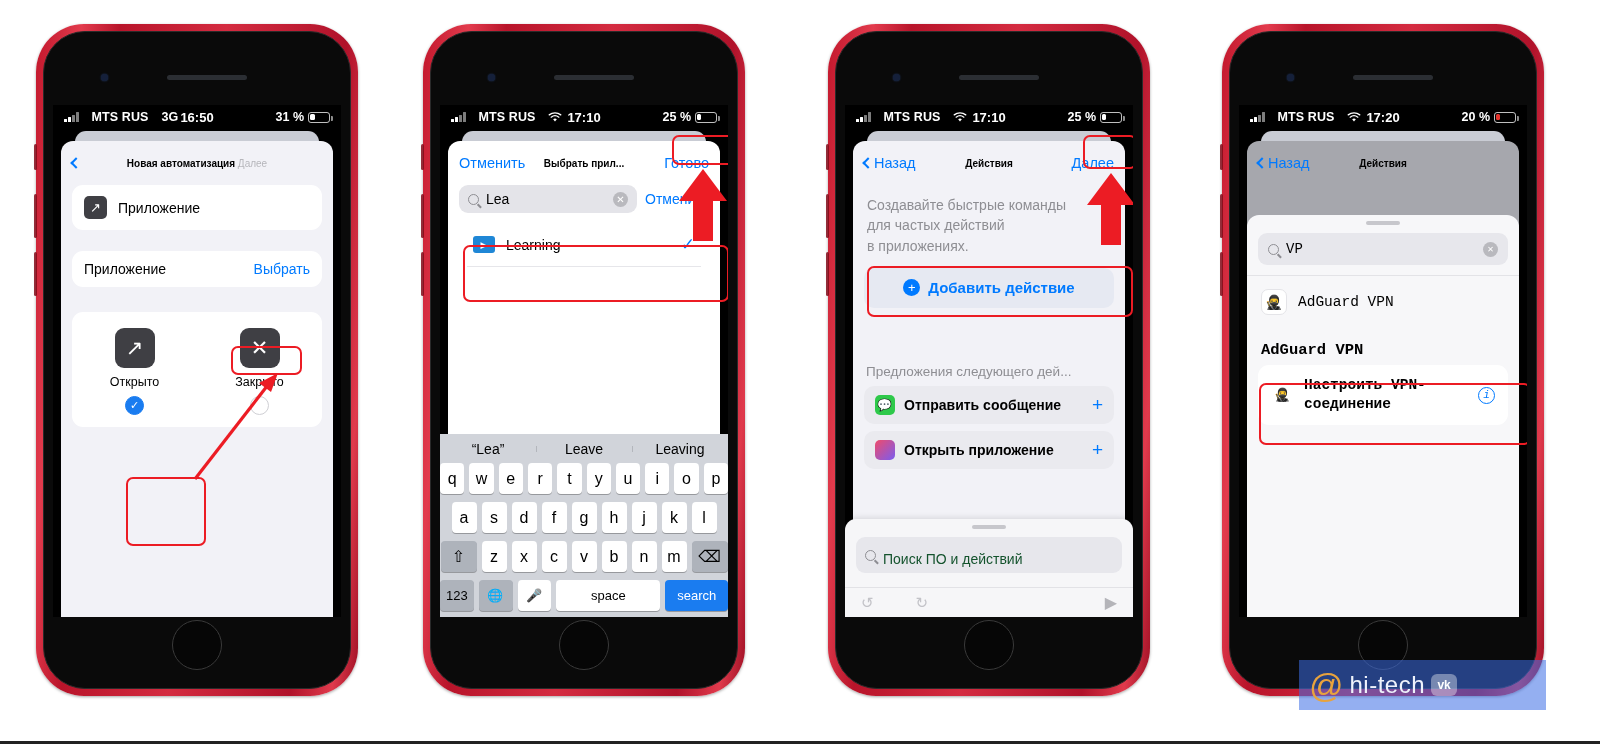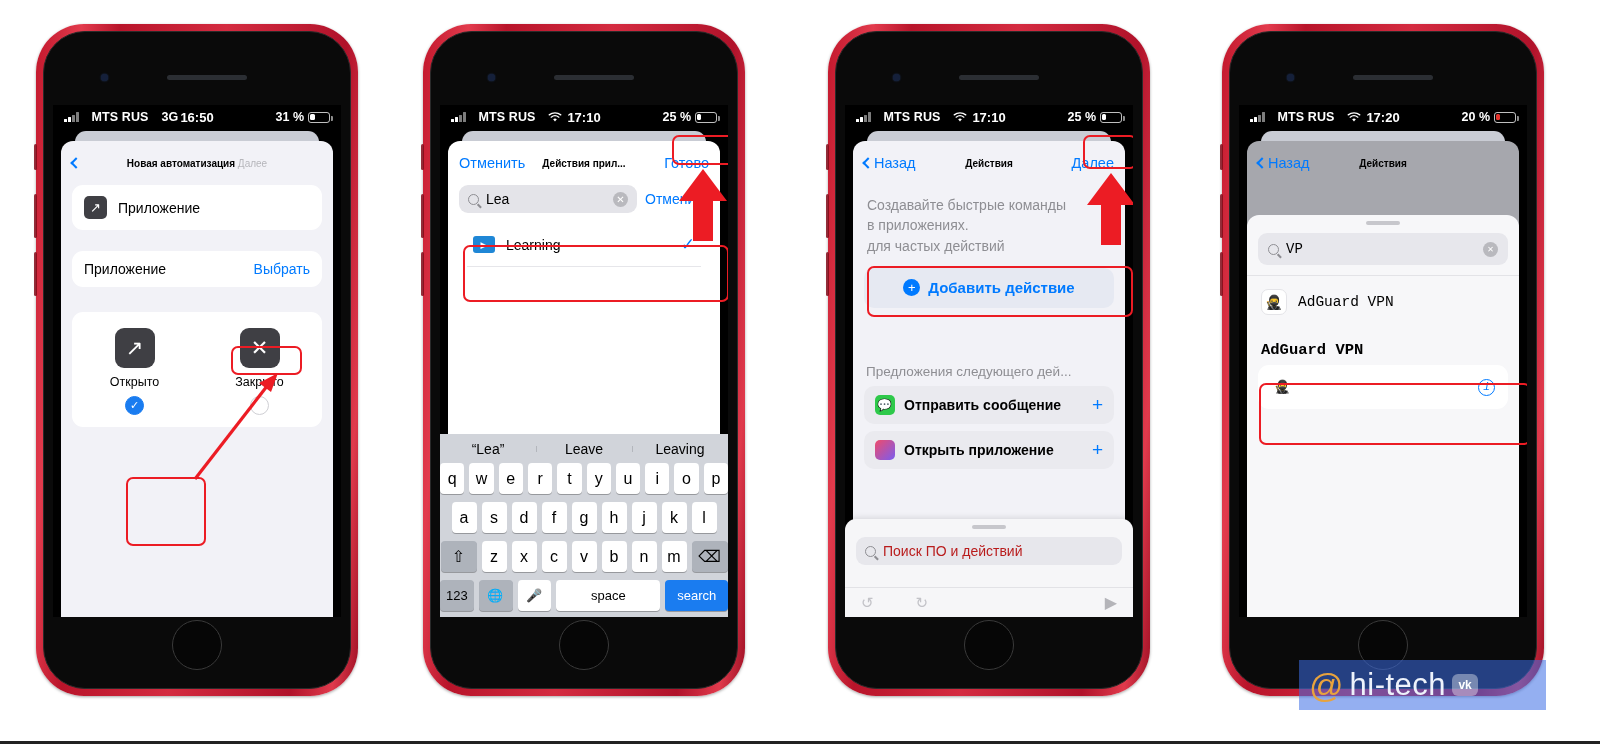--- a/index.html
+++ b/index.html
@@ -196,21 +196,21 @@
     background:#fff; border-radius:4px; width:25px; height:31px;
     display:flex; align-items:center; justify-content:center;
     font-size:16px; color:#000; box-shadow:0 1px 0 rgba(0,0,0,.28);
   }
   .key.grey { background:#aeb3bb; }
   .key.wide { width:36px; }
   .key.space { width:105px; font-size:13px; }
   .key.go { background:#1a7cf0; color:#fff; width:63px; font-size:13px; }
   .key.num { width:34px; font-size:13px; }
 
-  .greytext { color:#b91c1c; }
+  .greytext { color:#14532d;margin-top:8px; }
   .sugg-title { font-size:13.5px; color:#8e8e93; margin: 6px 13px 7px; }
   .pill {
     display:flex; align-items:center; gap:9px;
     background:#eaeaef; border-radius:10px; margin:0 11px 7px;
     padding:8px 11px; font-size:14px; font-weight:bold; color:#000;
   }
   .plus { margin-left:auto; color:#007aff; font-size:19px; font-weight:normal; }
 
   .bottomsheet {
     position:absolute; left:0; right:0; bottom:0; height:98px;
@@ -221,21 +221,21 @@
   .toolbar { position:absolute; left:0; right:0; bottom:0; height:30px;
     display:flex; align-items:center; padding:0 16px; border-top:1px solid #e2e2e6; }
 
   
   .watermark {
     position:absolute; left:1299px; top:660px; width:247px; height:50px;
     background: rgba(60,110,230,.55);
     display:flex; align-items:center; gap:6px; padding-left:10px;
   }
   .wm-at { font-size:34px; color:#e8a33d; line-height:1; }
-  .wm-text { font-size:31px; color:#eef2fb; letter-spacing:.5px; }
+  .wm-text { font-size:24px; color:#eef2fb; letter-spacing:.5px; }
   .wm-vk {
     width:26px;height:22px;border-radius:6px;background:rgba(255,255,255,.38);
     display:flex;align-items:center;justify-content:center;
     font-size:12px;color:#fff;font-weight:bold;
   }
 </style>
 </head>
 <body>
 
 <div id="stage">
@@ -354,21 +354,21 @@
             <span class="batt">
                 <i style="width:4px;"></i>
               </span>
           </div>
         </div>
 
         <div class="sheet-back"></div>
         <div class="sheet" style="background:#fff;">
           <div class="navbar">
             <span class="nav-left">Отменить</span>
-            <span class="nav-title">Действия прил...</span>
+            <span class="nav-title">Выбрать прил...</span>
             <span class="nav-right">Готово</span>
           </div>
 
           <div style="display:flex; align-items:center; gap:8px; padding:0 11px 10px;">
             <div class="searchfield" style="flex:1;">
               <span class="mag"></span>
               <span>Lea</span>
               <span class="clearx">✕</span>
             </div>
             <span class="link">Отменить</span>
@@ -481,22 +481,22 @@
             <span class="nav-left">
               <i class="chev"></i>
               <span>Назад</span>
             </span>
             <span class="nav-title">Действия</span>
             <span class="nav-right">Далее</span>
           </div>
 
           <div style="padding:10px 14px 0; font-size:14px; color:#8e8e93; line-height:1.45;">
             <div>Создавайте быстрые команды</div>
+            <div>для частых действий</div>
             <div>в приложениях.</div>
-            <div>для частых действий</div>
           </div>
 
           <div style="margin:12px 11px 0; background:#e6e9f2; border-radius:10px; height:40px; display:flex; align-items:center; justify-content:center; gap:8px;">
             <span style="width:17px;height:17px;border-radius:50%;background:#007aff;color:#fff;display:flex;align-items:center;justify-content:center;font-size:13px;line-height:1;">+</span>
             <span style="color:#007aff;font-size:15px;font-weight:bold;">Добавить действие</span>
           </div>
 
           <div class="sugg-title" style="margin-top:56px;">Предложения следующего дей...</div>
 
           <div class="pill">
@@ -589,20 +589,21 @@
 
           <div class="row" style="padding:13px 14px;">
             <span style="width:26px;height:26px;border-radius:7px;background:#fff;border:1px solid #e4e4e8;display:flex;align-items:center;justify-content:center;font-size:14px;flex:none;">🥷</span>
             <span style="font-size:14.5px;">AdGuard VPN</span>
           </div>
 
           <div style="font-size:15.5px; font-weight:bold; color:#000; margin:13px 14px 6px;">AdGuard VPN</div>
 
           <div style="background:#fff; border-radius:11px; margin:0 11px; display:flex; align-items:center; gap:11px; padding:11px 13px;">
             <span style="width:22px;height:22px;border-radius:6px;background:#fff;display:flex;align-items:center;justify-content:center;font-size:13px;flex:none;">🥷</span>
+            <span style="font-size:14.5px; font-weight:bold; color:#000; line-height:1.32; max-width:150px;">Настроить VPN-соединение</span>
             <span style="margin-left:auto; width:17px;height:17px;border:1.4px solid #007aff;border-radius:50%;color:#007aff;font-size:11px;display:flex;align-items:center;justify-content:center;font-style:italic;">i</span>
           </div>
         </div>
 
         <div class="redbox" style="left:20px; top:278px; width:272px; height:62px;"></div>
       </div>
     </div>
   </div>
 
   <div class="watermark">

